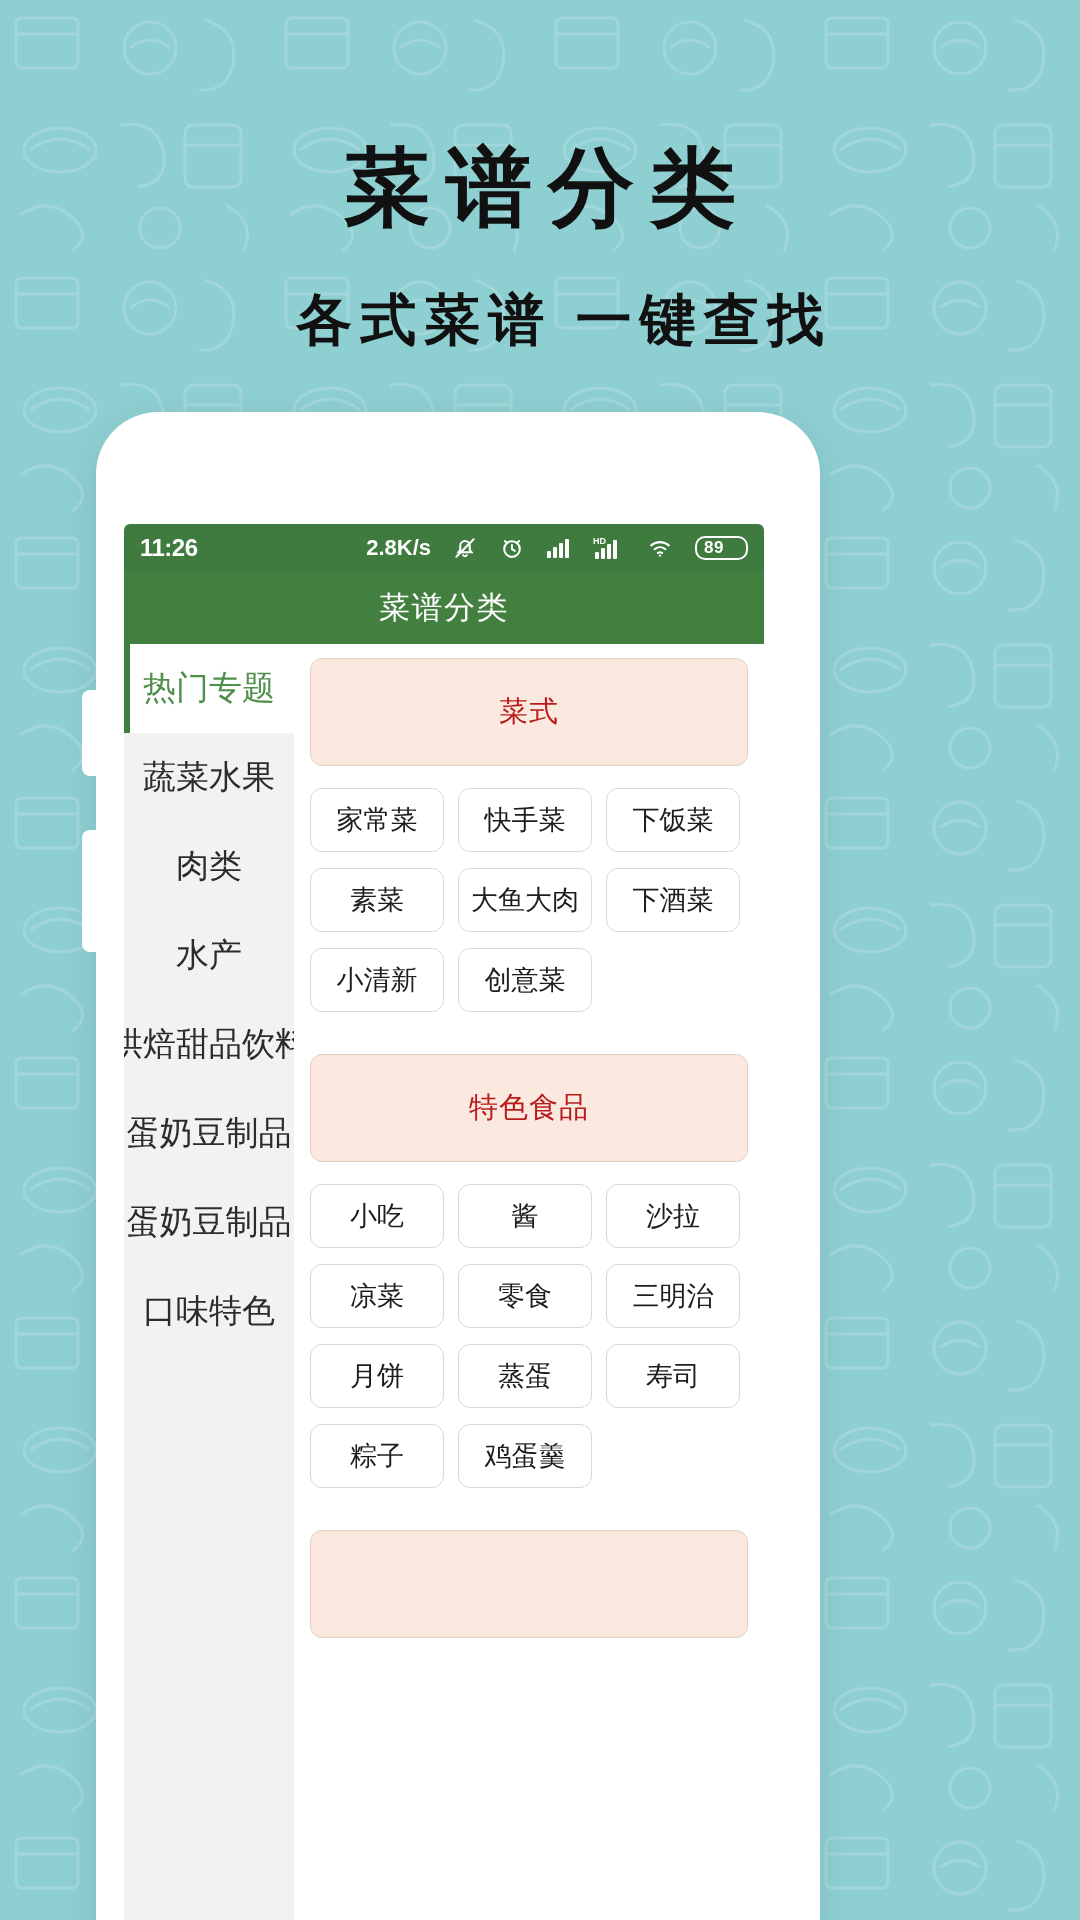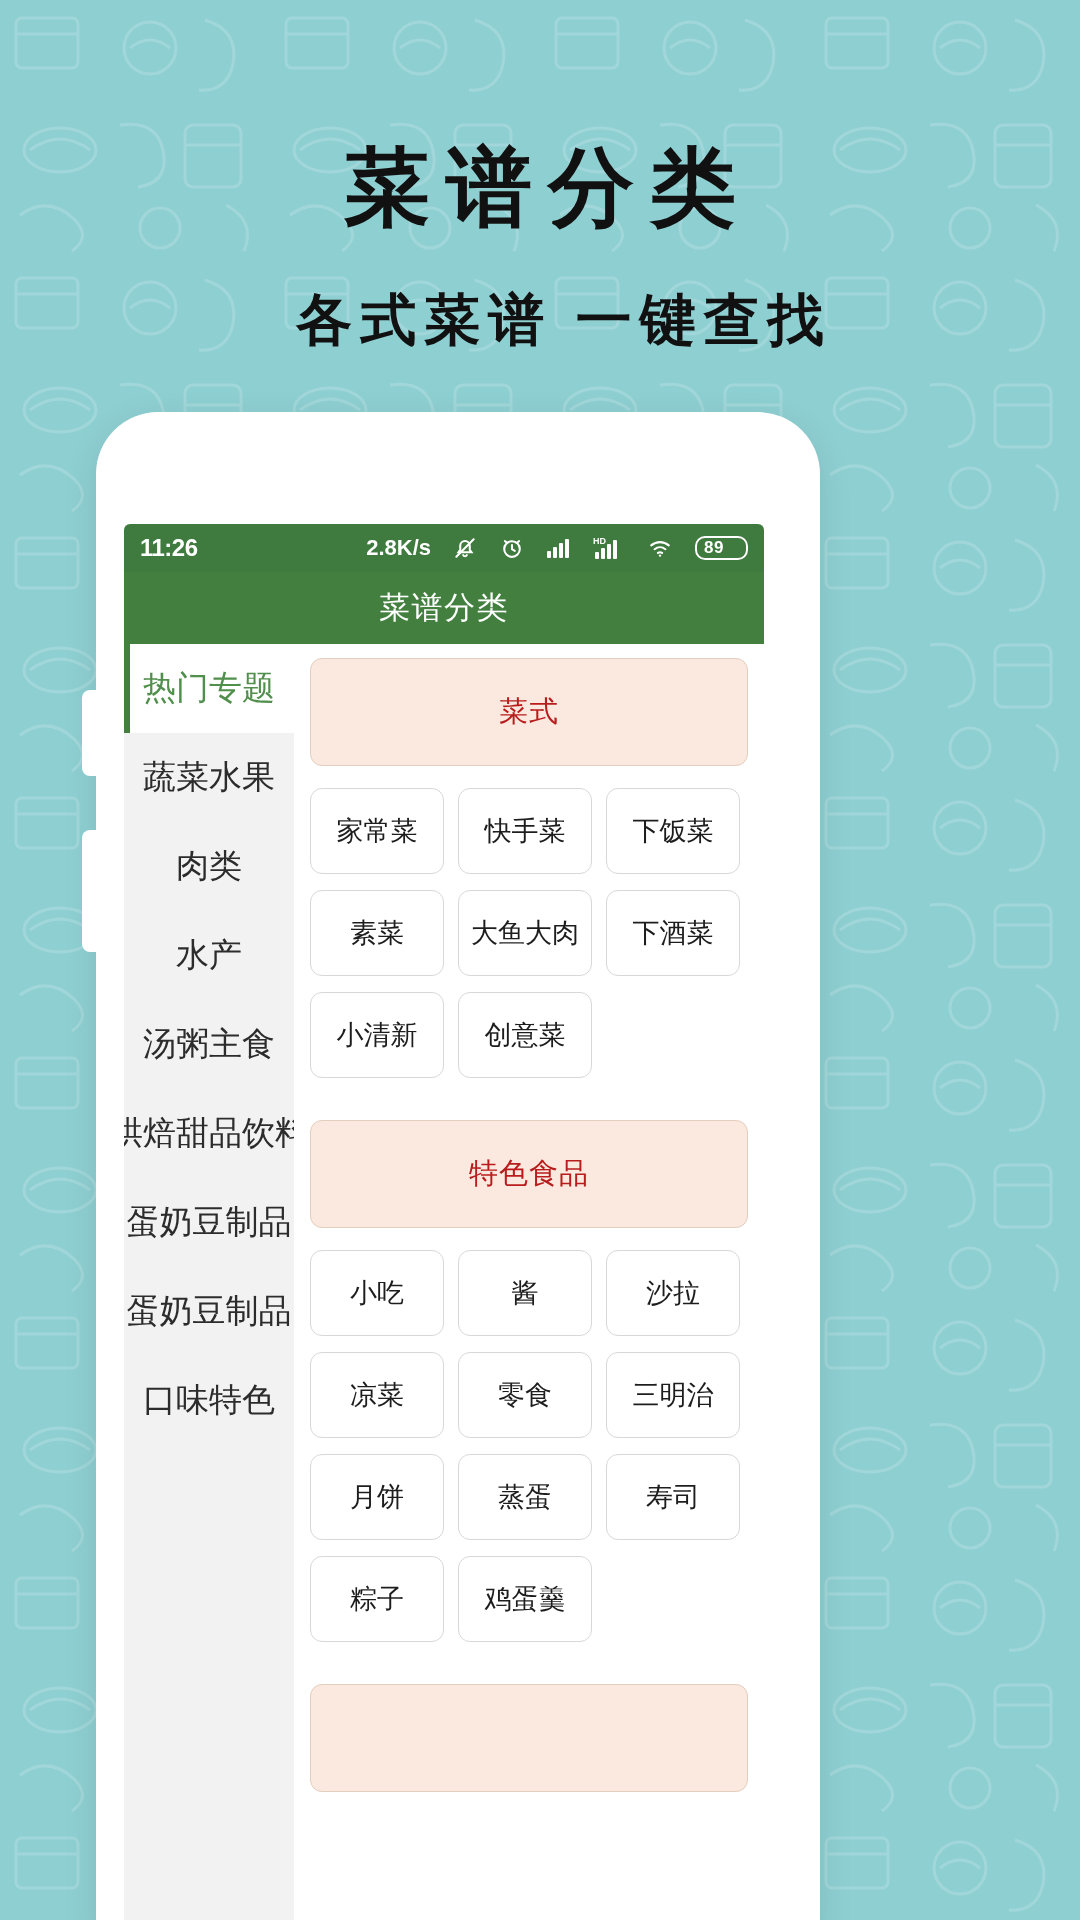--- a/index.html
+++ b/index.html
@@ -202,21 +202,21 @@
     letter-spacing: 1px;
   }
   .grid {
     display: flex;
     flex-wrap: wrap;
     gap: 16px 14px;
     margin-bottom: 42px;
   }
   .grid-item {
     width: 134px;
-    height: 86px;
+    height: 64px;
     border: 1px solid #d8d8d8;
     border-radius: 12px;
     background: #ffffff;
     display: flex;
     align-items: center;
     justify-content: center;
     font-size: 27px;
     color: #1d1d1d;
     box-sizing: border-box;
     white-space: nowrap;
@@ -326,23 +326,20 @@
         <div class="side-item">
           <span>蔬菜水果</span>
         </div>
         <div class="side-item">
           <span>肉类</span>
         </div>
         <div class="side-item">
           <span>水产</span>
         </div>
         <div class="side-item">
-          <span>汤粥主食</span>
-        </div>
-        <div class="side-item">
           <span>烘焙甜品饮料</span>
         </div>
         <div class="side-item">
           <span>蛋奶豆制品</span>
         </div>
         <div class="side-item">
           <span>蛋奶豆制品</span>
         </div>
         <div class="side-item">
           <span>口味特色</span>

